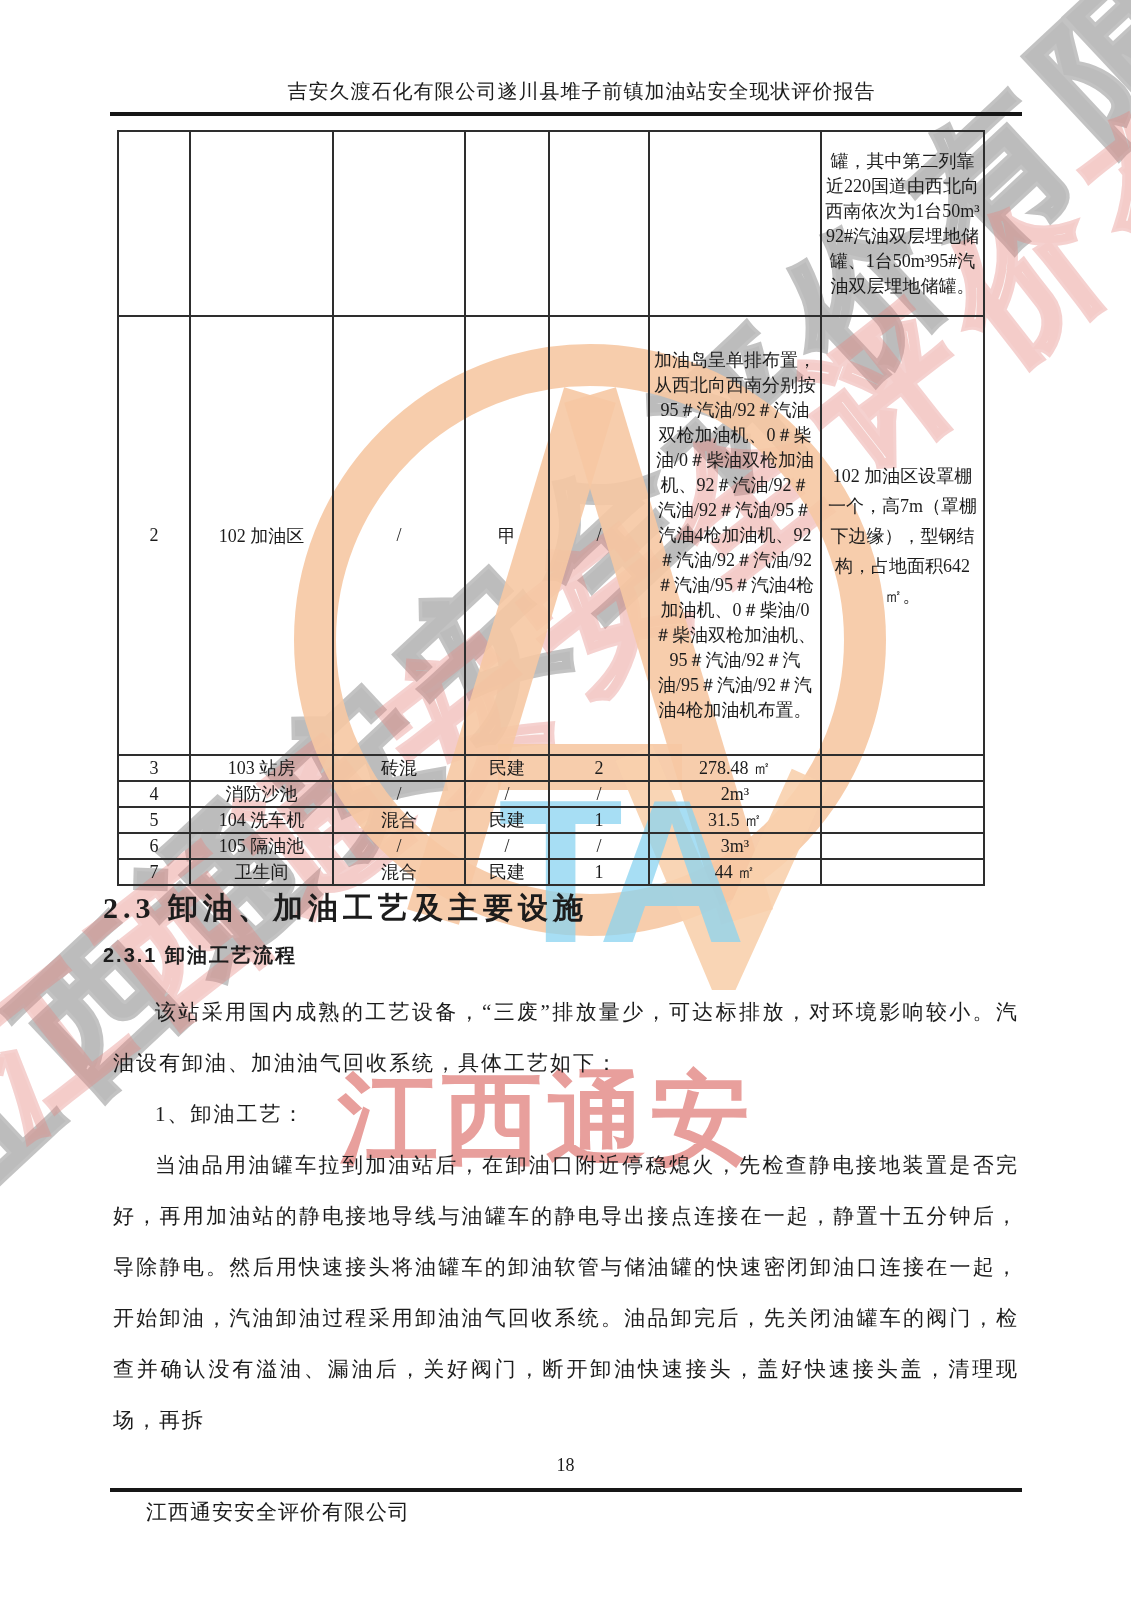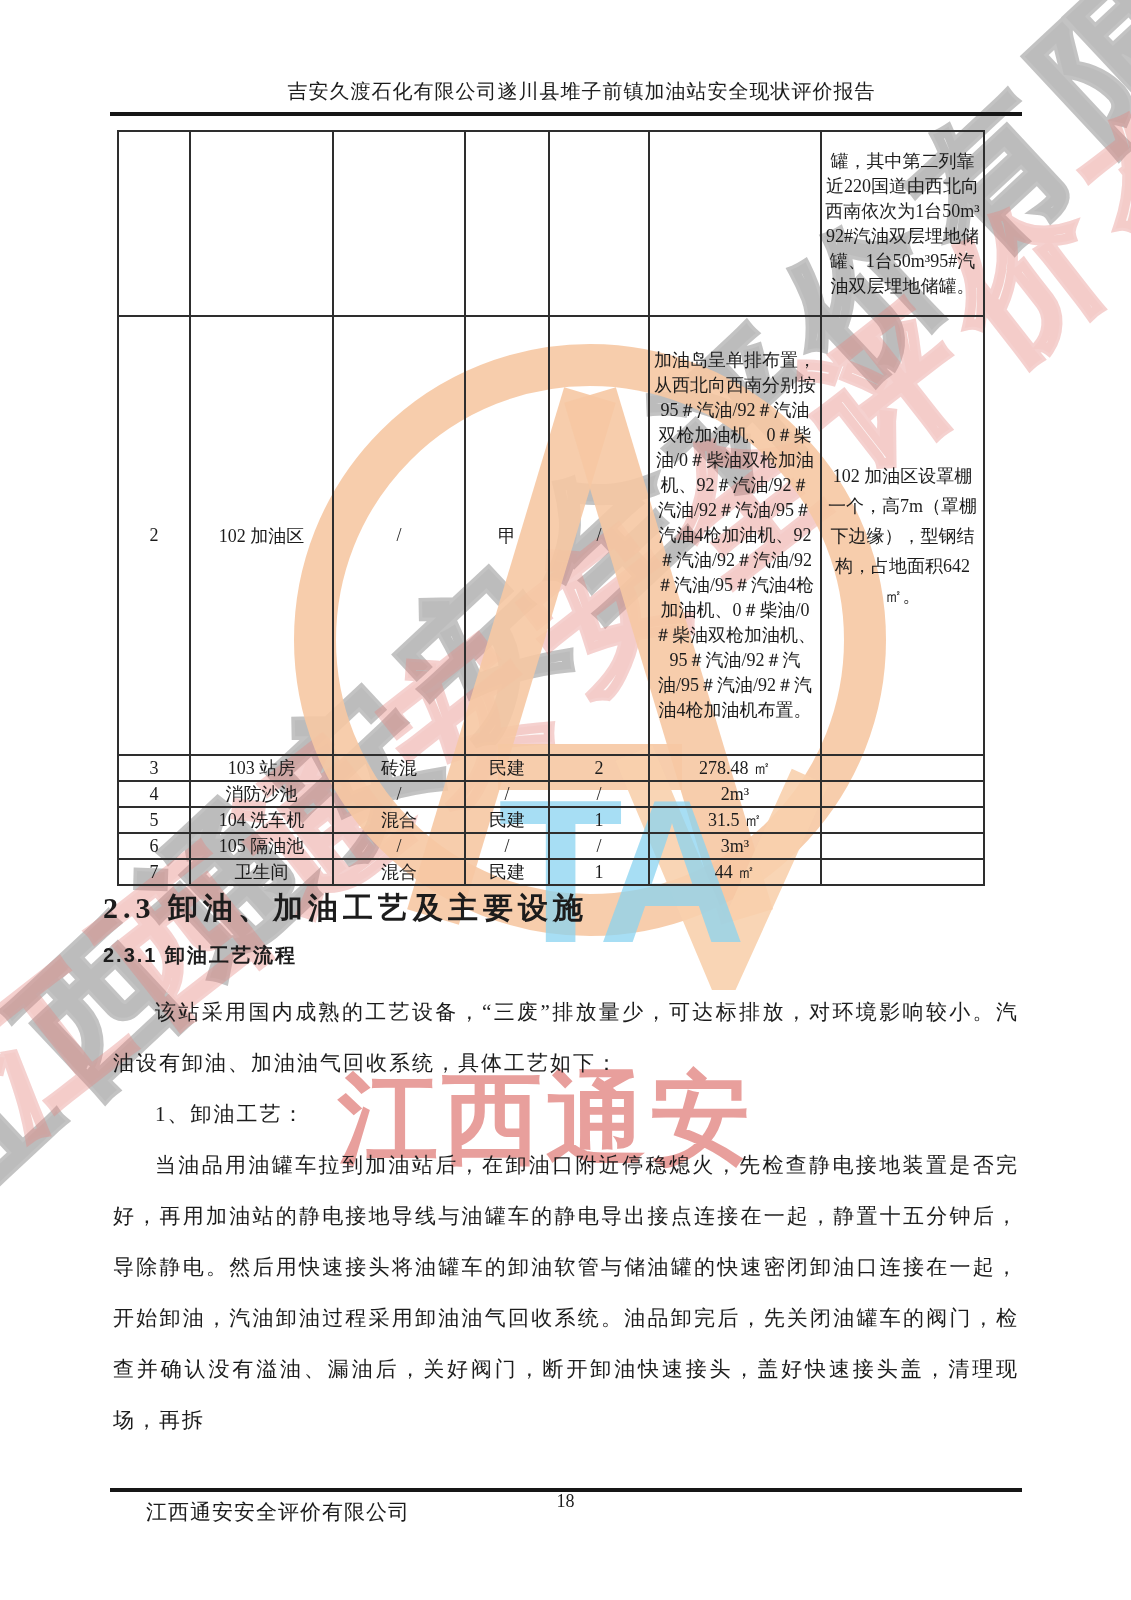--- a/index.html
+++ b/index.html
@@ -42,21 +42,21 @@
   
   .h-23{position:absolute;z-index:1;left:103px;top:888px;font-size:30px;font-weight:700;
         letter-spacing:5px;font-family:"Liberation Serif","DejaVu Serif",serif;}
   .h-231{position:absolute;z-index:1;left:103px;top:942px;font-size:20px;font-weight:700;
          letter-spacing:2px;font-family:"Liberation Sans","DejaVu Sans",sans-serif;}
   .body-text{position:absolute;z-index:1;left:113px;top:987px;width:906px;
              font-size:21px;line-height:51px;letter-spacing:2px;text-align:justify;}
   .body-text p{margin:0;text-indent:2em;}
   
   .page-number{position:absolute;z-index:1;left:0;top:1455px;width:100%;text-align:center;
-               font-size:18px;margin-top:36px;}
+               font-size:18px;}
   .footer-left{position:absolute;z-index:1;left:146px;top:1498px;font-size:21px;letter-spacing:1px;}
   .footer-right{position:absolute;z-index:1;right:170px;top:1498px;font-size:21px;letter-spacing:1px;}
 </style>
 </head>
 <body>
 
 <div class="page">
 
   <div class="wm wm-diag wm-diag-gray">江西通安安全评价有限公司</div>
   <div class="wm wm-diag wm-diag-pink">江西通安安全评价有限公司</div>

